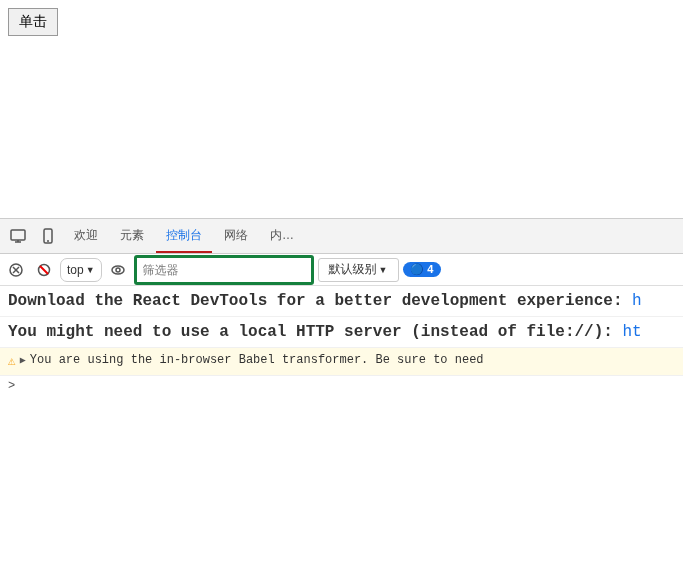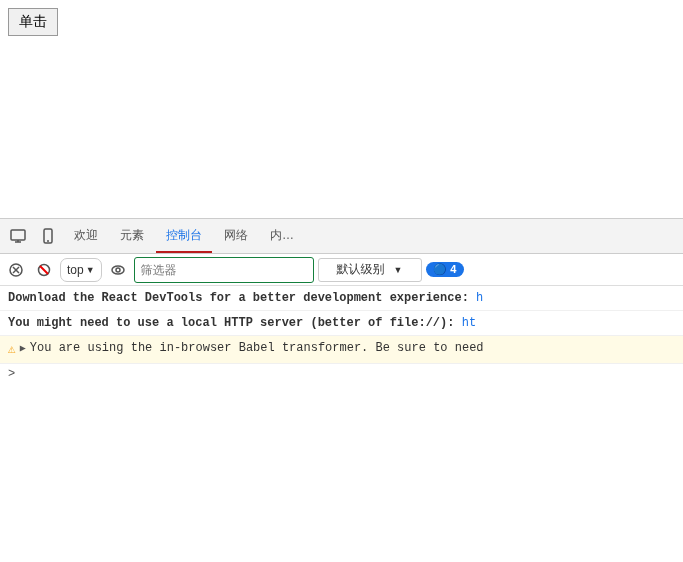--- a/index.html
+++ b/index.html
@@ -126,33 +126,33 @@
       font-size: 12px;
       color: #333;
       background: #fff;
       height: 24px;
     }
 
     .filter-input {
       flex: 1;
       max-width: 180px;
       height: 24px;
-      border: 1px solid #15803d;
+      border: 3px solid #15803d;
       border-radius: 3px;
       padding: 12px 6px;
       font-size: 12px;
       outline: none;
       background: #fff;
     }
 
     .log-level-select {
       display: flex;
       align-items: center;
-      gap: 9px;
-      padding: 2px 18px;
+      gap: 2px;
+      padding: 2px 10px;
       border: 1px solid #ccc;
       border-radius: 3px;
       cursor: pointer;
       font-size: 12px;
       color: #333;
       background: #fff;
       height: 24px;
     }
 
     .message-badge {
@@ -171,21 +171,21 @@
       overflow-y: auto;
       font-family: 'Courier New', monospace;
       font-size: 12px;
     }
 
     .console-info-line {
       padding: 3px 8px;
       border-bottom: 1px solid #f0f0f0;
       color: #333;
       line-height: 1.5;
-      font-size: 12px;
+      font-size: 16px;
       font-family: 'Courier New', monospace;
     }
 
     .console-warning-line {
       padding: 3px 8px;
       border-bottom: 1px solid #f0f0f0;
       background: #fffbe6;
       color: #333;
       line-height: 1.5;
       display: flex;
@@ -293,21 +293,21 @@
   </div>
 
   <div class="console-messages">
 
     <div class="console-info-line">
       <strong>Download the React DevTools for a better development experience: </strong>
       <span class="truncated">h</span>
     </div>
 
     <div class="console-info-line">
-      <strong>You might need to use a local HTTP server (better of file://): </strong>
+      <strong>You might need to use a local HTTP server (instead of file://): </strong>
       <span class="truncated">ht</span>
     </div>
 
     <div class="console-warning-line">
       <span class="warning-icon">⚠</span>
       <span class="triangle-icon">▶</span>
       <span>You are using the in-browser Babel transformer. Be sure to need</span>
     </div>
 
     <div class="console-caret-line">

